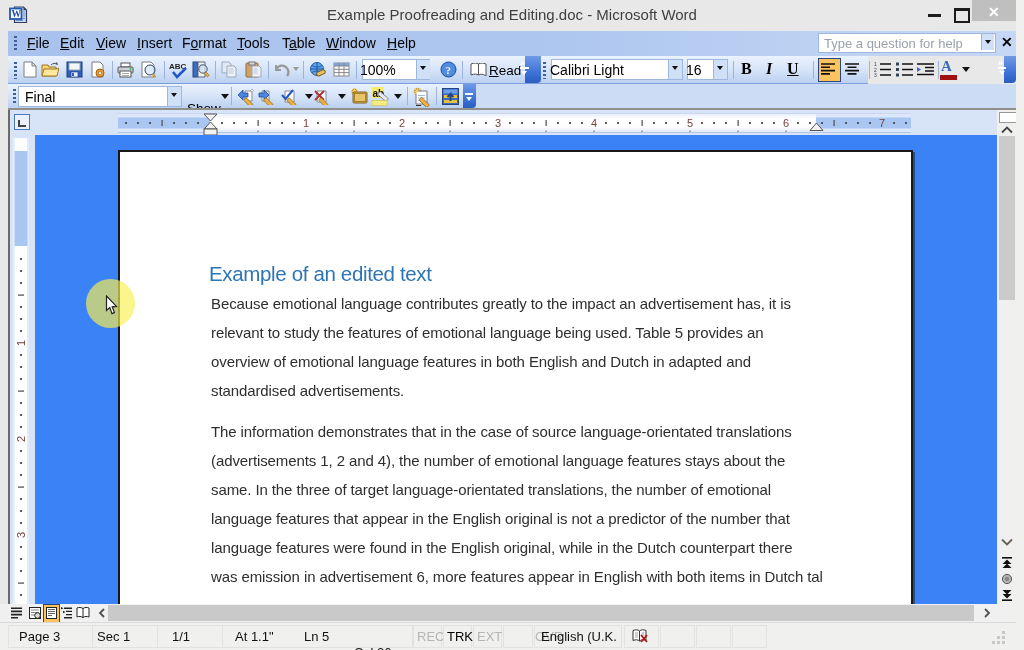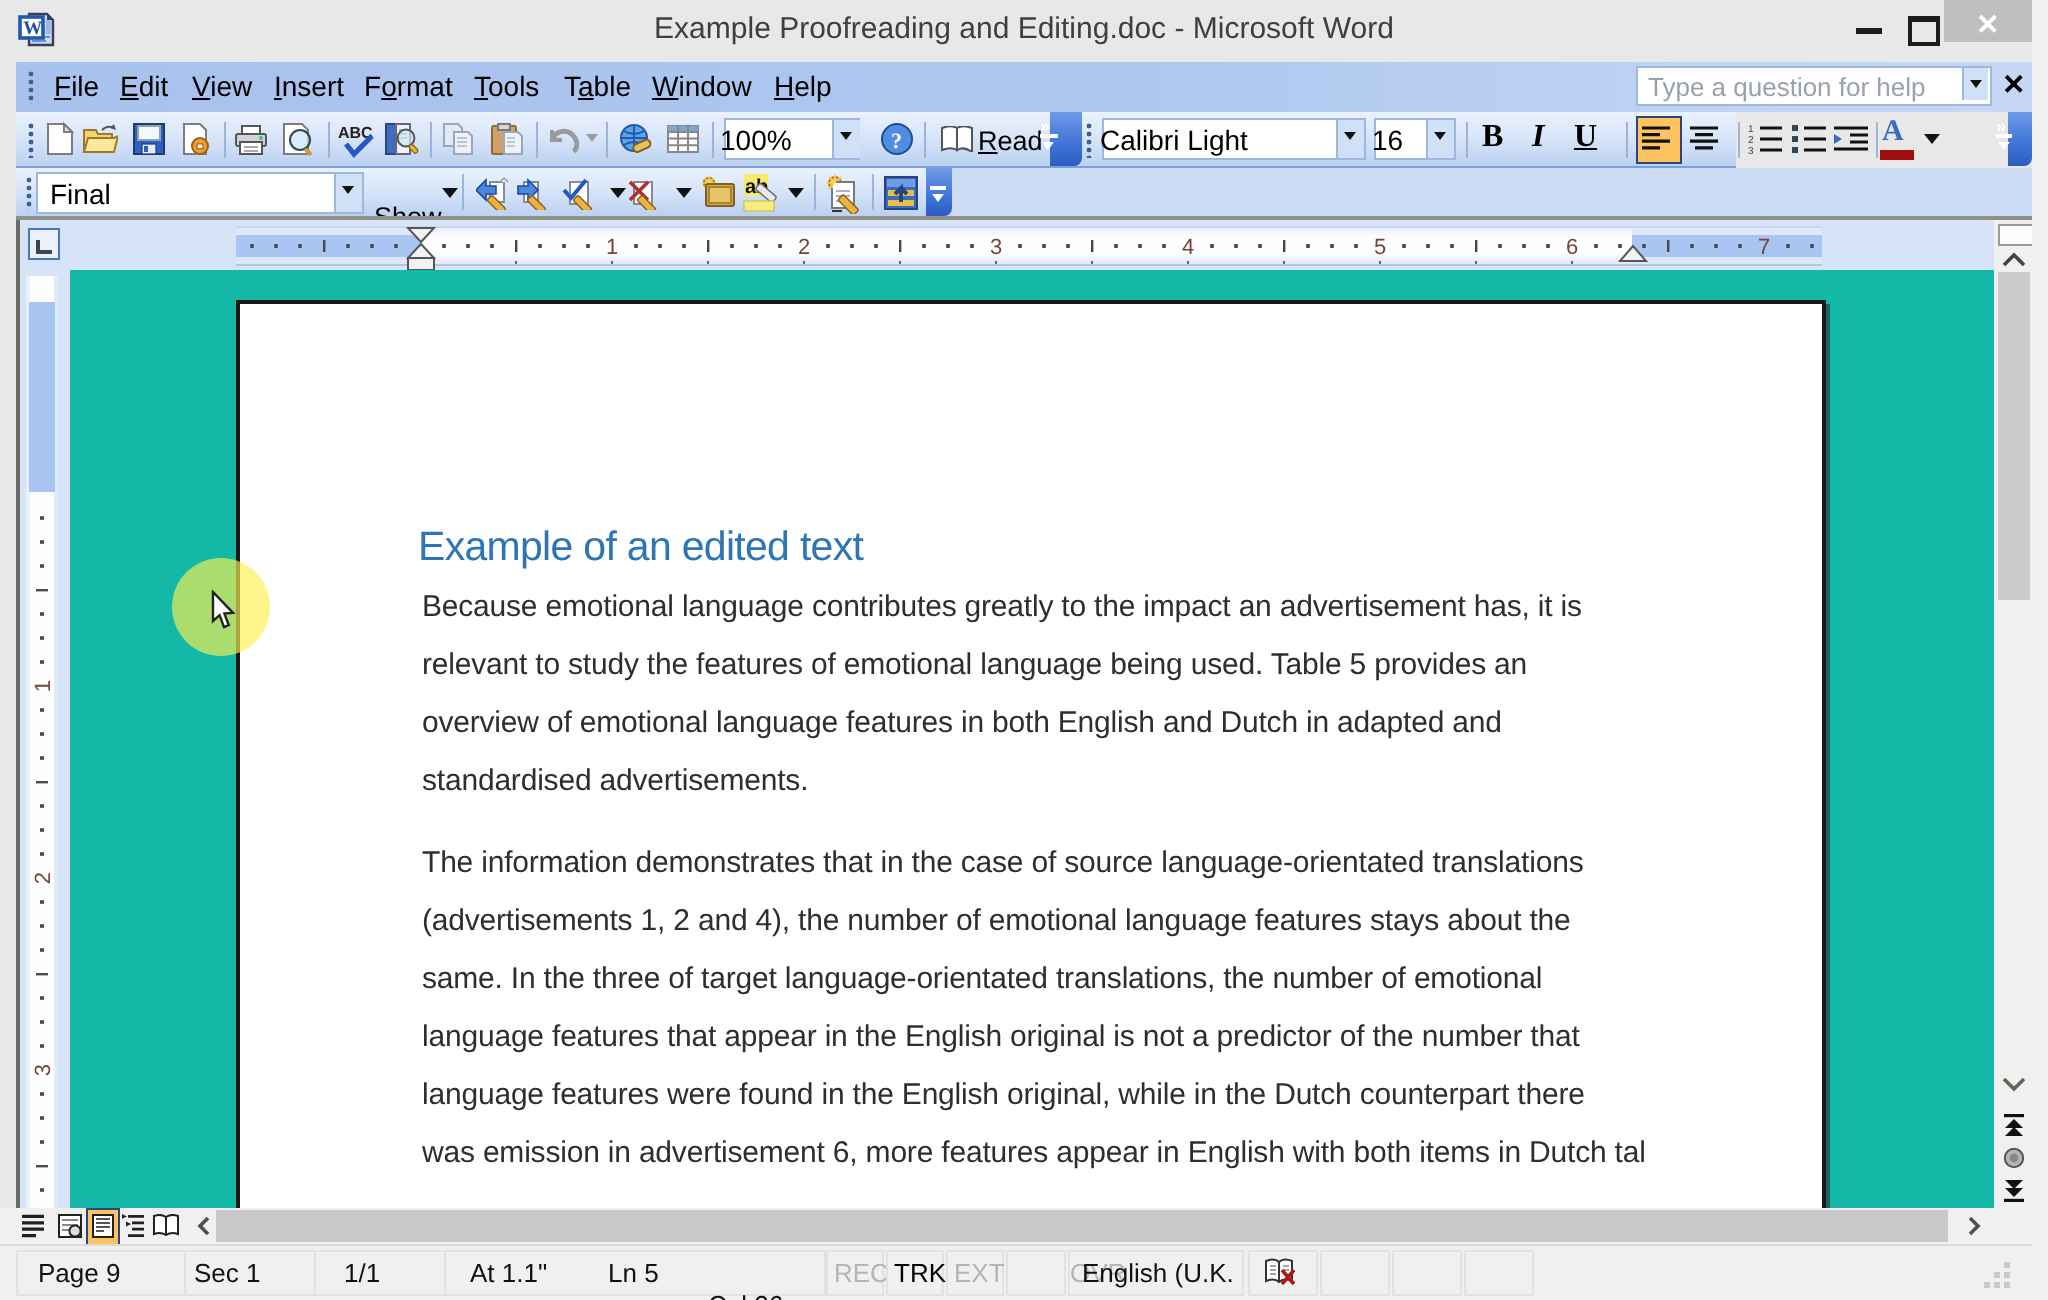--- a/index.html
+++ b/index.html
@@ -24,21 +24,21 @@
   #grayline{left:8px;top:108px;width:1008px;height:2px;background:#90908b;}
   .sep{position:absolute;width:1px;background:#9cb4dd;}
   .combo{position:absolute;background:#fff;border:1px solid #9db7e0;}
   .dd{position:absolute;background:#cfe0f7;border-left:1px solid #9db7e0;}
   .dd:after{content:"";position:absolute;left:3px;top:6px;border:3.5px solid transparent;border-top:4px solid #111;}
   
   #rulerzone{left:8px;top:110px;width:1008px;height:25px;background:#d7e4f8;}
   #tabsel{left:14px;top:114px;width:14px;height:14px;background:#eaf1fc;border:1px solid #4878b8;}
   #hruler{left:118px;top:113px;width:793px;height:18px;background:linear-gradient(180deg,#e9f0fb 0px,#f6f9fe 3px,#fffefe 5px,#fffefe 13px,#e9f0fb 16px,#dfe9f8 18px);border-top:1px solid #c8d6ee;border-bottom:1px solid #b6c4dc;}
   
-  #docarea{left:8px;top:135px;width:989px;height:469px;background:#14b8a6;overflow:hidden;}
+  #docarea{left:8px;top:135px;width:989px;height:469px;background:#3b82f6;overflow:hidden;}
   #vrulstrip{left:0px;top:0px;width:27px;height:469px;background:#d7e4f8;}
   #page{left:110px;top:15px;width:791px;height:470px;background:#fff;border:2px solid #181818;box-shadow:2px 2px 0 rgba(30,30,40,0.55);}
   #heading{left:89px;top:110px;font-size:20.5px;letter-spacing:-0.35px;color:#2e75b6;white-space:nowrap;}
   .bodytext{position:absolute;left:91px;font-size:15px;letter-spacing:-0.1px;color:#2e2e2e;line-height:29px;white-space:nowrap;}
   
   #hscroll{left:0;top:604px;width:997px;height:18px;background:#f0f0f0;}
   #vscroll{left:997px;top:110px;width:19px;height:512px;background:#f0f0f0;}
   
   #statusbar{left:0;top:622px;width:1024px;height:28px;background:#f0f0ee;border-top:1px solid #dadada;}
   .scell{position:absolute;top:2px;height:21px;border:1px solid #e2e2e0;font-size:13px;color:#111;}
@@ -582,21 +582,21 @@
       </svg>
     <svg class="abs" style="left:4px;top:479px" width="12" height="13" viewBox="0 0 12 13">
         <path d="M6 9.5L1.5 5h9z" fill="#111"></path>
         <path d="M6 5.5L1.5 1h9z" fill="#111"></path>
         <rect x="1" y="10.4" width="10" height="1.6" fill="#111"></rect>
       </svg>
   </div>
 
   <div id="statusbar" class="abs">
     <div class="scell" style="left:8px;width:83px;">
-        <span style="left:10px;">Page 9</span>
+        <span style="left:10px;">Page 3</span>
       </div>
     <div class="scell" style="left:92px;width:64px;">
         <span style="left:4px;">Sec 1</span>
       </div>
     <div class="scell" style="left:157px;width:64px;">
         <span style="left:14px;">1/1</span>
       </div>
     <div class="scell" style="left:222px;width:189px;">
         <span style="left:12px;">At 1.1"</span>
         <span style="left:81px;">Ln 5</span>

